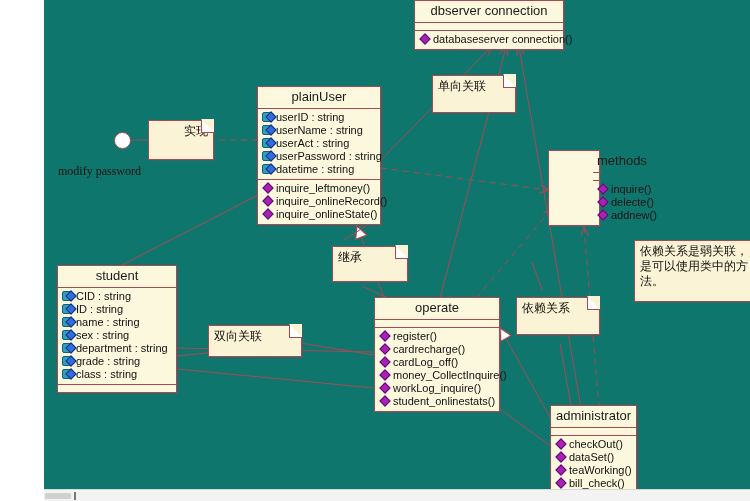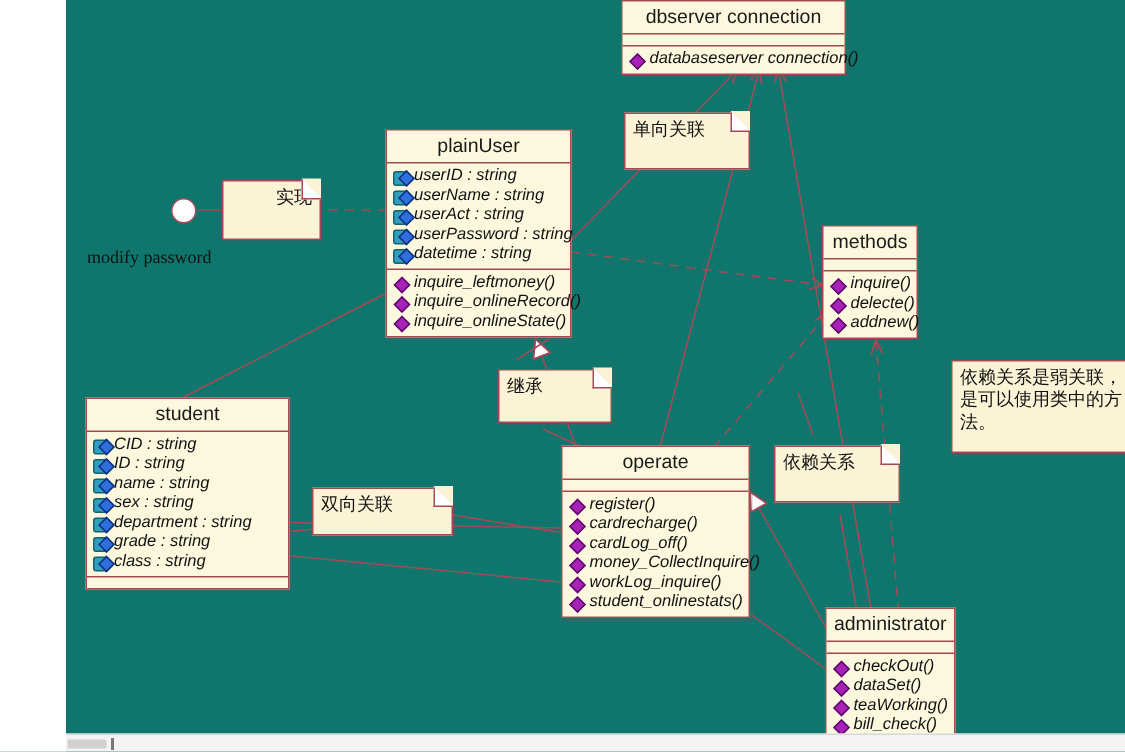--- a/index.html
+++ b/index.html
@@ -52,27 +52,26 @@
   }
   .uml-class .cls-compartment:last-child {
     border-bottom: none;
   }
   .uml-class .cls-compartment.empty {
     height: 7px;
     padding: 0;
   }
   .member {
     display: flex;
-    align-items: flex-end;
+    align-items: flex-start;
     font-size: 11px;
     line-height: 13px;
     color: #111;
     white-space: nowrap;
     padding: 0 0 0 1px;
-    font-style: italic;
   }
   .member .mtxt {
     font-family: "Liberation Sans", sans-serif;
   }
 
   
   .ico {
     display: inline-block;
     position: relative;
     width: 13px;
@@ -288,40 +287,40 @@
         <span class="ico ico-meth"></span>
         <span class="mtxt">inquire_onlineRecord()</span>
       </div>
       <div class="member">
         <span class="ico ico-meth"></span>
         <span class="mtxt">inquire_onlineState()</span>
       </div>
     </div>
   </div>
 
-  <div class="uml-class" style="left:504px; top:150px; width:64px;">
+  <div class="uml-class" style="left:504px; top:150px; width:52px;padding-left:44px;">
     <div class="cls-name">methods</div>
     <div class="cls-compartment empty"></div>
     <div class="cls-compartment">
       <div class="member">
         <span class="ico ico-meth"></span>
         <span class="mtxt">inquire()</span>
       </div>
       <div class="member">
         <span class="ico ico-meth"></span>
         <span class="mtxt">delecte()</span>
       </div>
       <div class="member">
         <span class="ico ico-meth"></span>
         <span class="mtxt">addnew()</span>
       </div>
     </div>
   </div>
 
-  <div class="uml-class" style="left:13px; top:265px; width:136px;">
+  <div class="uml-class" style="left:13px; top:265px; width:120px;">
     <div class="cls-name">student</div>
     <div class="cls-compartment">
       <div class="member">
         <span class="ico ico-attr"></span>
         <span class="mtxt">CID : string</span>
       </div>
       <div class="member">
         <span class="ico ico-attr"></span>
         <span class="mtxt">ID : string</span>
       </div>
@@ -401,21 +400,21 @@
         <span class="mtxt">bill_check()</span>
       </div>
     </div>
   </div>
 
   <div class="uml-note" style="left:104px; top:120px; width:66px; height:40px;text-align:right;">
     <span class="fold"></span>
     <span class="note-cn">实现</span>
   </div>
 
-  <div class="uml-note" style="left:372px; top:75px; width:84px; height:38px;">
+  <div class="uml-note" style="left:388px; top:75px; width:84px; height:38px;">
     <span class="fold"></span>
     <span class="note-cn">单向关联</span>
   </div>
 
   <div class="uml-note" style="left:288px; top:246px; width:76px; height:36px;">
     <span class="fold"></span>
     <span class="note-cn">继承</span>
   </div>
 
   <div class="uml-note" style="left:164px; top:325px; width:94px; height:32px;">

